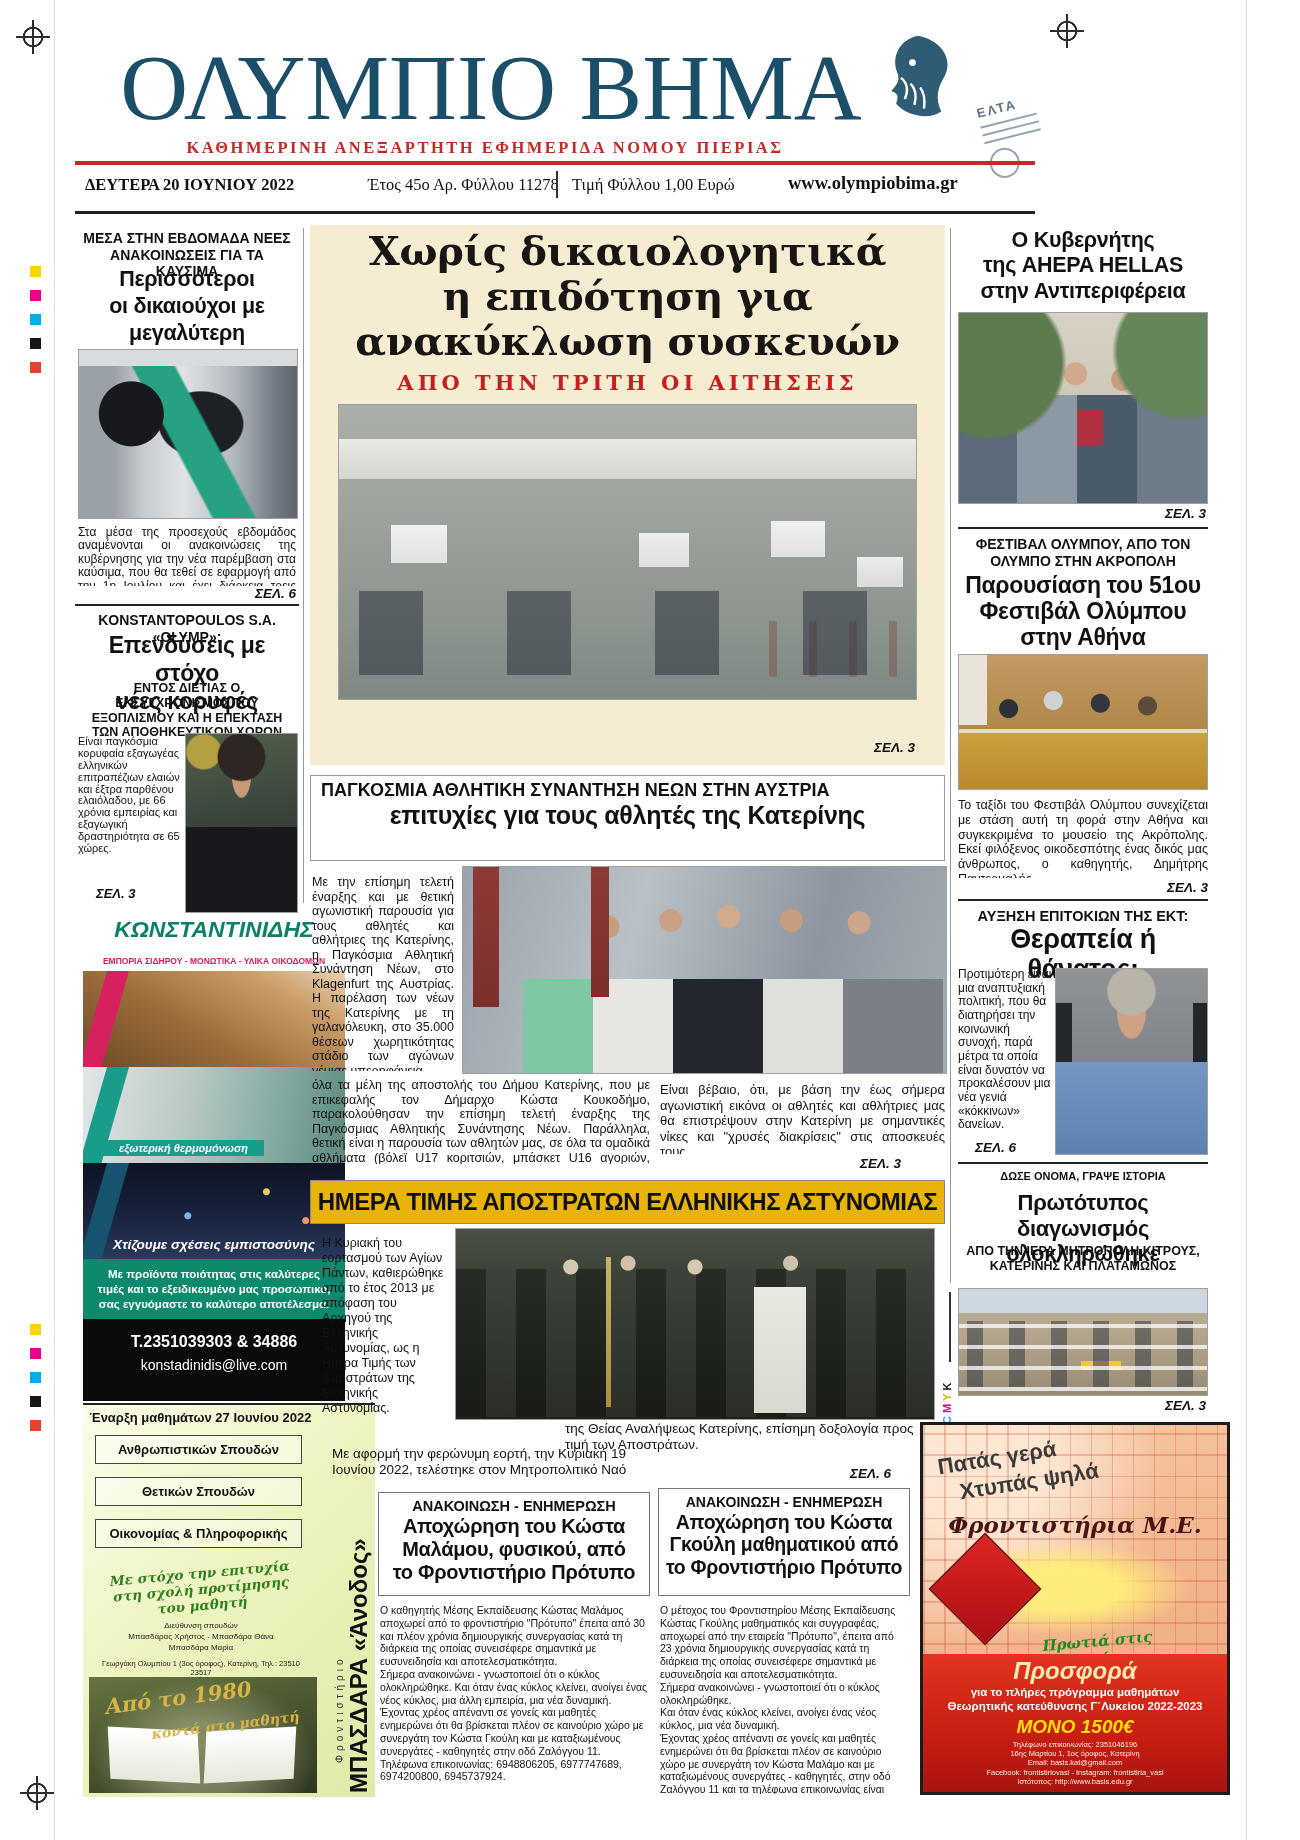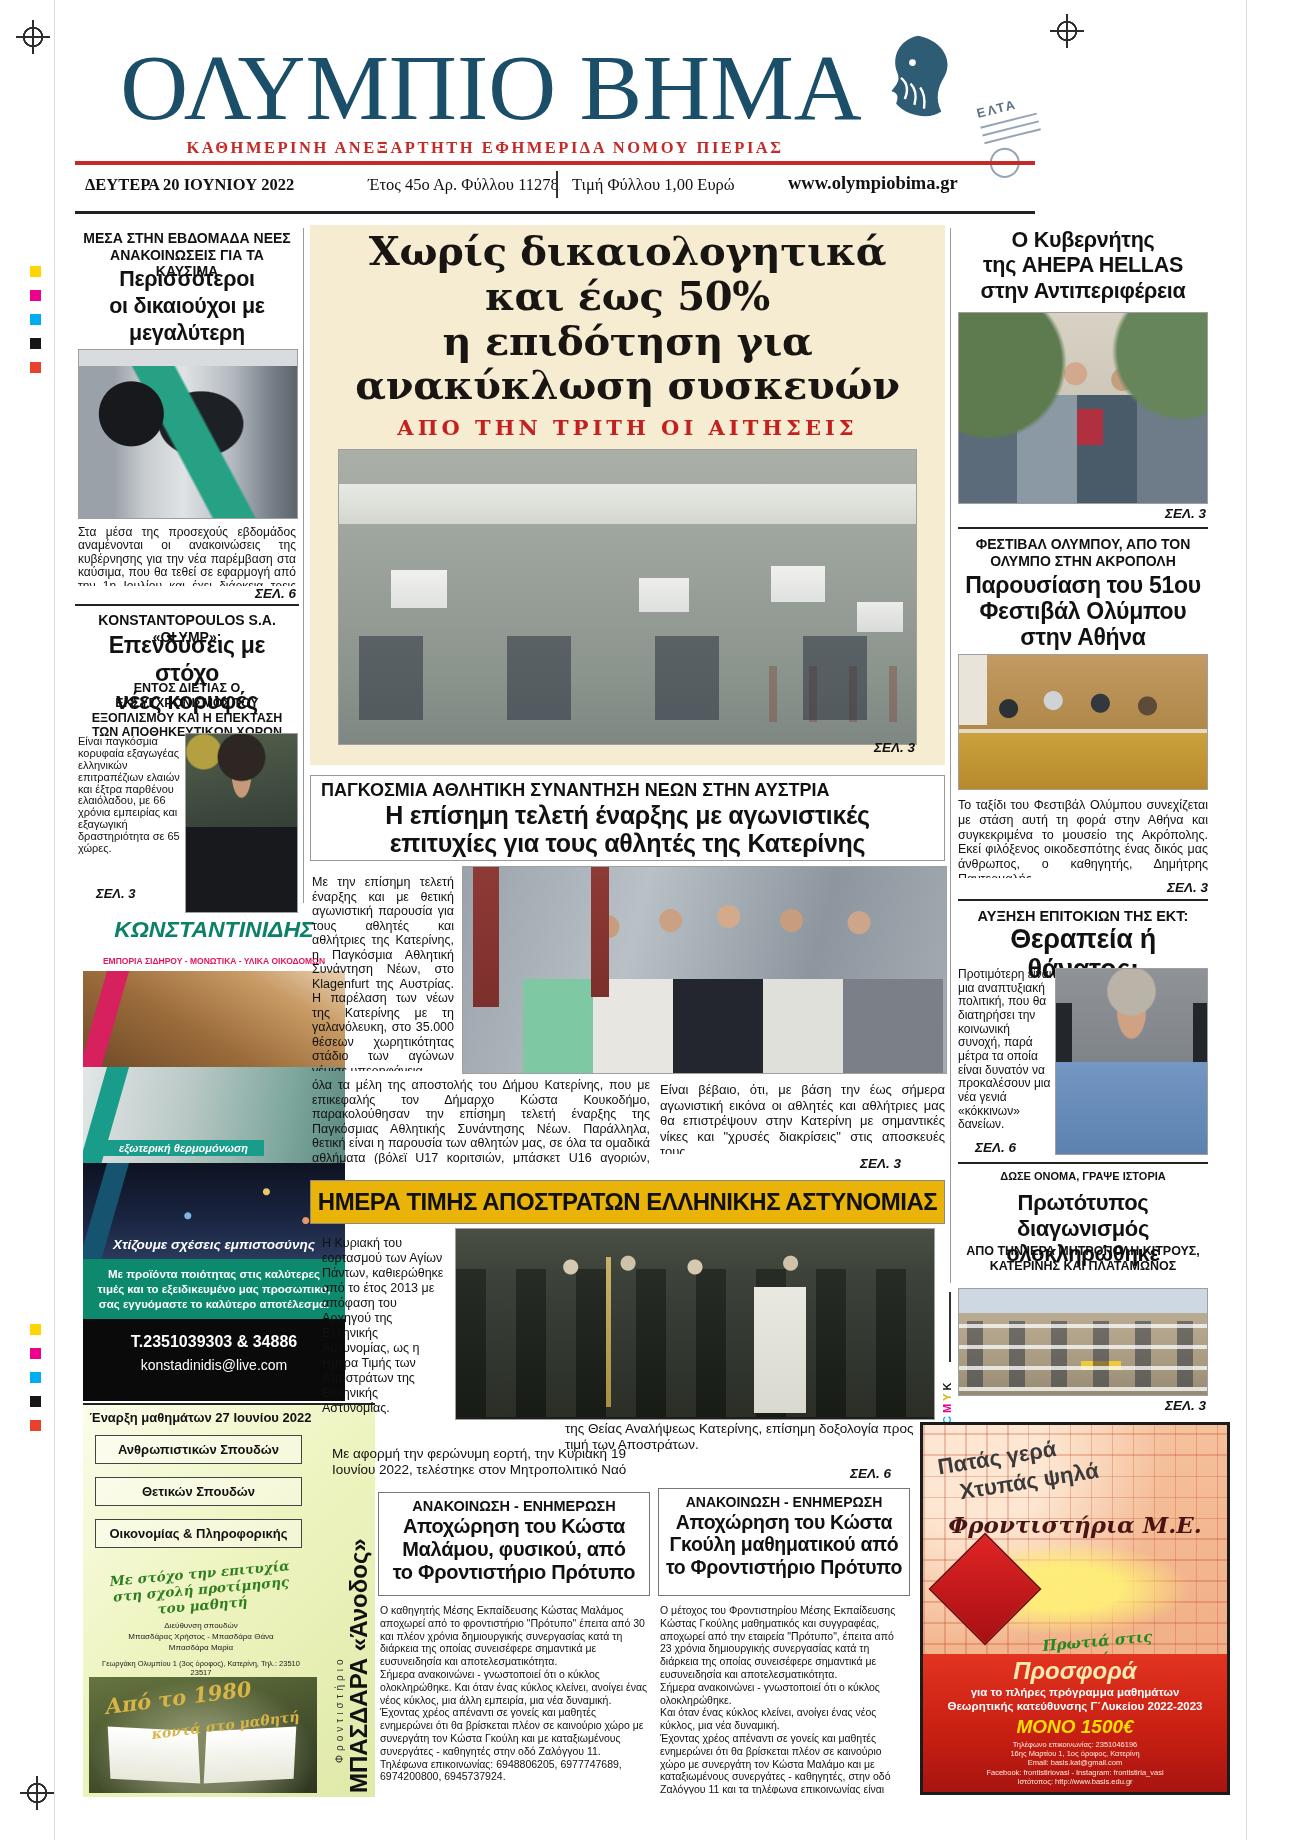--- a/index.html
+++ b/index.html
@@ -232,33 +232,31 @@
     </div>
     <div class="abs" style="right:2px;top:4px;bottom:4px;display:flex">
       <div class="vert" style="font-size:10px;letter-spacing:4px;color:#333;padding-top:30px">Φροντιστήριο</div>
       <div class="vert" style="font-weight:700;font-size:24px;color:#111">ΜΠΑΣΔΑΡΑ «Άνοδος»</div>
     </div>
   </div>
 
   <div class="abs ctr" style="left:310px;top:225px;width:635px;height:540px;background:#f6ecd2">
     <div class="hl dserif" style="padding-top:4px;font-size:40px;line-height:1.12;color:#181513">
       <span>Χωρίς δικαιολογητικά</span>
-      <span>και έως 50%</span>
       <span>η επιδότηση για</span>
       <span>ανακύκλωση συσκευών</span>
     </div>
     <div class="dserif" style="margin-top:7px;font-weight:700;font-size:21px;letter-spacing:4px;color:#c4201f">ΑΠΟ ΤΗΝ ΤΡΙΤΗ ΟΙ ΑΙΤΗΣΕΙΣ</div>
     <div class="ph ph-mainbuilding" style="margin:9px auto 0;width:577px;height:294px"></div>
     <div class="ref abs" style="right:30px;bottom:10px">ΣΕΛ. 3</div>
   </div>
 
   <div class="abs" style="left:310px;top:775px;width:635px;height:86px;border:1.5px solid #999;box-sizing:border-box;background:#fff">
     <div class="k" style="padding:4px 0 0 10px;font-size:18px">ΠΑΓΚΟΣΜΙΑ ΑΘΛΗΤΙΚΗ ΣΥΝΑΝΤΗΣΗ ΝΕΩΝ ΣΤΗΝ ΑΥΣΤΡΙΑ</div>
     <div class="hl ctr" style="font-size:25px;line-height:1.12">
-      <span>Η επίσημη τελετή έναρξης με αγωνιστικές</span>
       <span>επιτυχίες για τους αθλητές της Κατερίνης</span>
     </div>
   </div>
   <div class="abs jus" style="left:312px;top:875px;width:142px;height:196px;font-size:12.5px;line-height:1.16;overflow:hidden">Με την επίσημη τελετή έναρξης και με θετική αγωνιστική παρουσία για τους αθλητές και αθλήτριες της Κατερίνης, η Παγκόσμια Αθλητική Συνάντηση Νέων, στο Klagenfurt της Αυστρίας. Η παρέλαση των νέων της Κατερίνης με τη γαλανόλευκη, στο 35.000 θέσεων χωρητικότητας στάδιο των αγώνων γέμισε υπερηφάνεια</div>
   <div class="abs ph ph-sports" style="left:462px;top:866px;width:483px;height:206px"></div>
   <div class="abs jus" style="left:312px;top:1078px;width:338px;height:86px;font-size:12.5px;line-height:1.16;overflow:hidden">όλα τα μέλη της αποστολής του Δήμου Κατερίνης, που με επικεφαλής τον Δήμαρχο Κώστα Κουκοδήμο, παρακολούθησαν την επίσημη τελετή έναρξης της Παγκόσμιας Αθλητικής Συνάντησης Νέων. Παράλληλα, θετική είναι η παρουσία των αθλητών μας, σε όλα τα ομαδικά αθλήματα (βόλεϊ U17 κοριτσιών, μπάσκετ U16 αγοριών, ποδόσφαιρο U13, U15, U18 αγοριών, καθώς και στο τένις U14 κοριτσιών κ.α.).</div>
   <div class="abs jus" style="left:660px;top:1082px;width:285px;height:72px;font-size:13px;line-height:1.2;overflow:hidden">Είναι βέβαιο, ότι, με βάση την έως σήμερα αγωνιστική εικόνα οι αθλητές και αθλήτριες μας θα επιστρέψουν στην Κατερίνη με σημαντικές νίκες και "χρυσές διακρίσεις" στις αποσκευές τους.</div>
   <div class="abs ref" style="left:860px;top:1156px">ΣΕΛ. 3</div>
 
   <div class="abs ctr" style="left:310px;top:1180px;width:635px;height:44px;border:1.2px solid #888;box-sizing:border-box;font-weight:700;font-size:24px;line-height:41px;letter-spacing:-0.5px;background:#eab308">ΗΜΕΡΑ ΤΙΜΗΣ ΑΠΟΣΤΡΑΤΩΝ ΕΛΛΗΝΙΚΗΣ ΑΣΤΥΝΟΜΙΑΣ</div>

